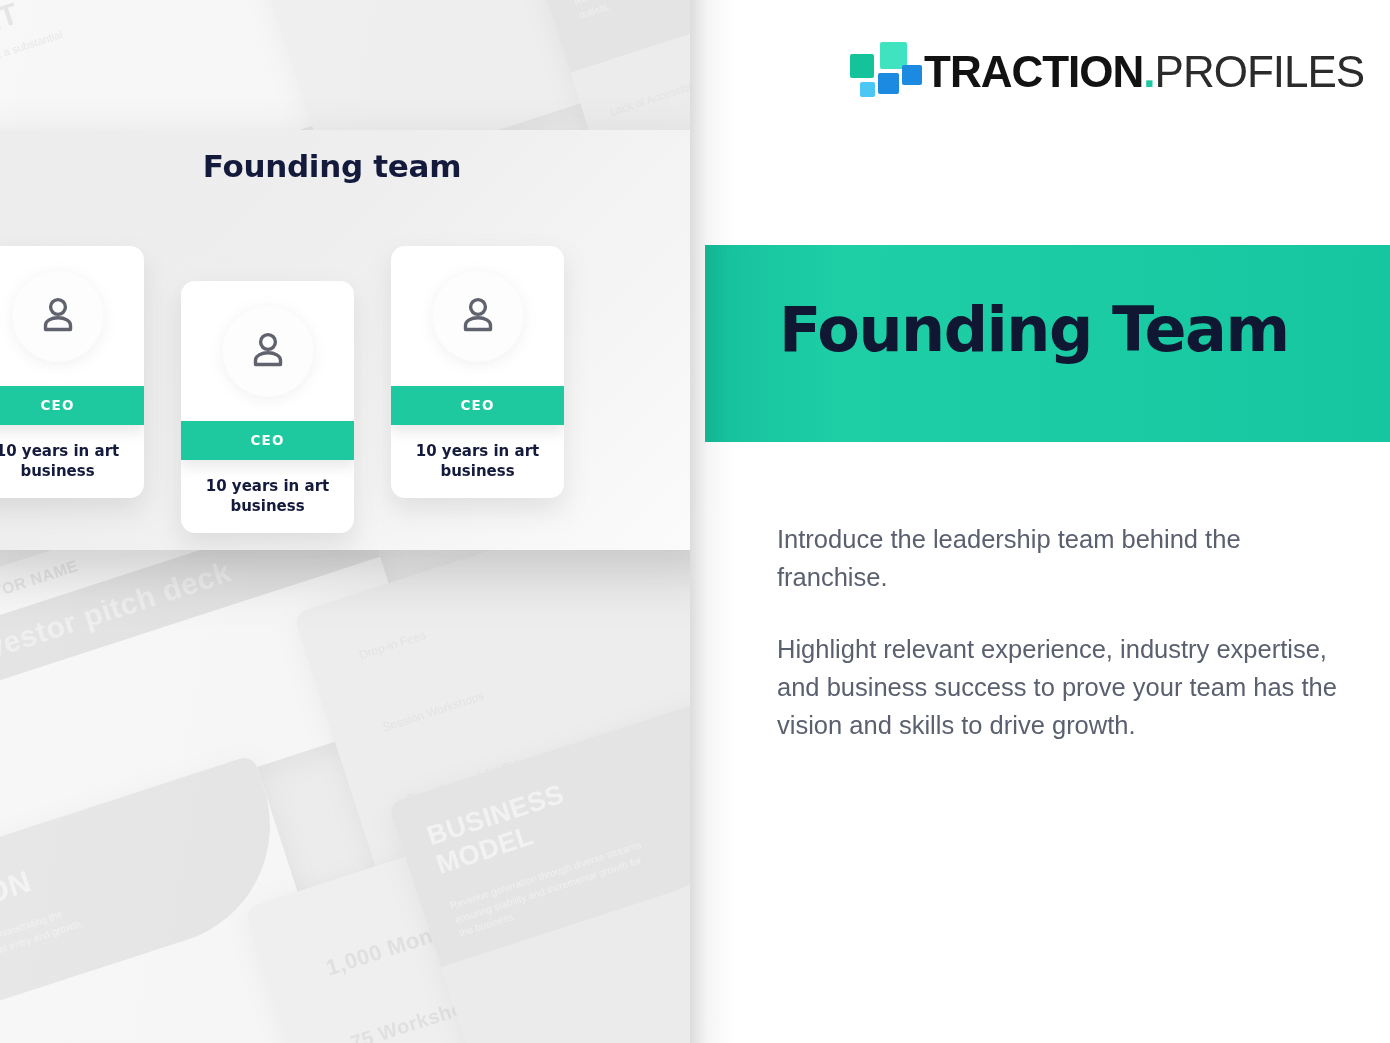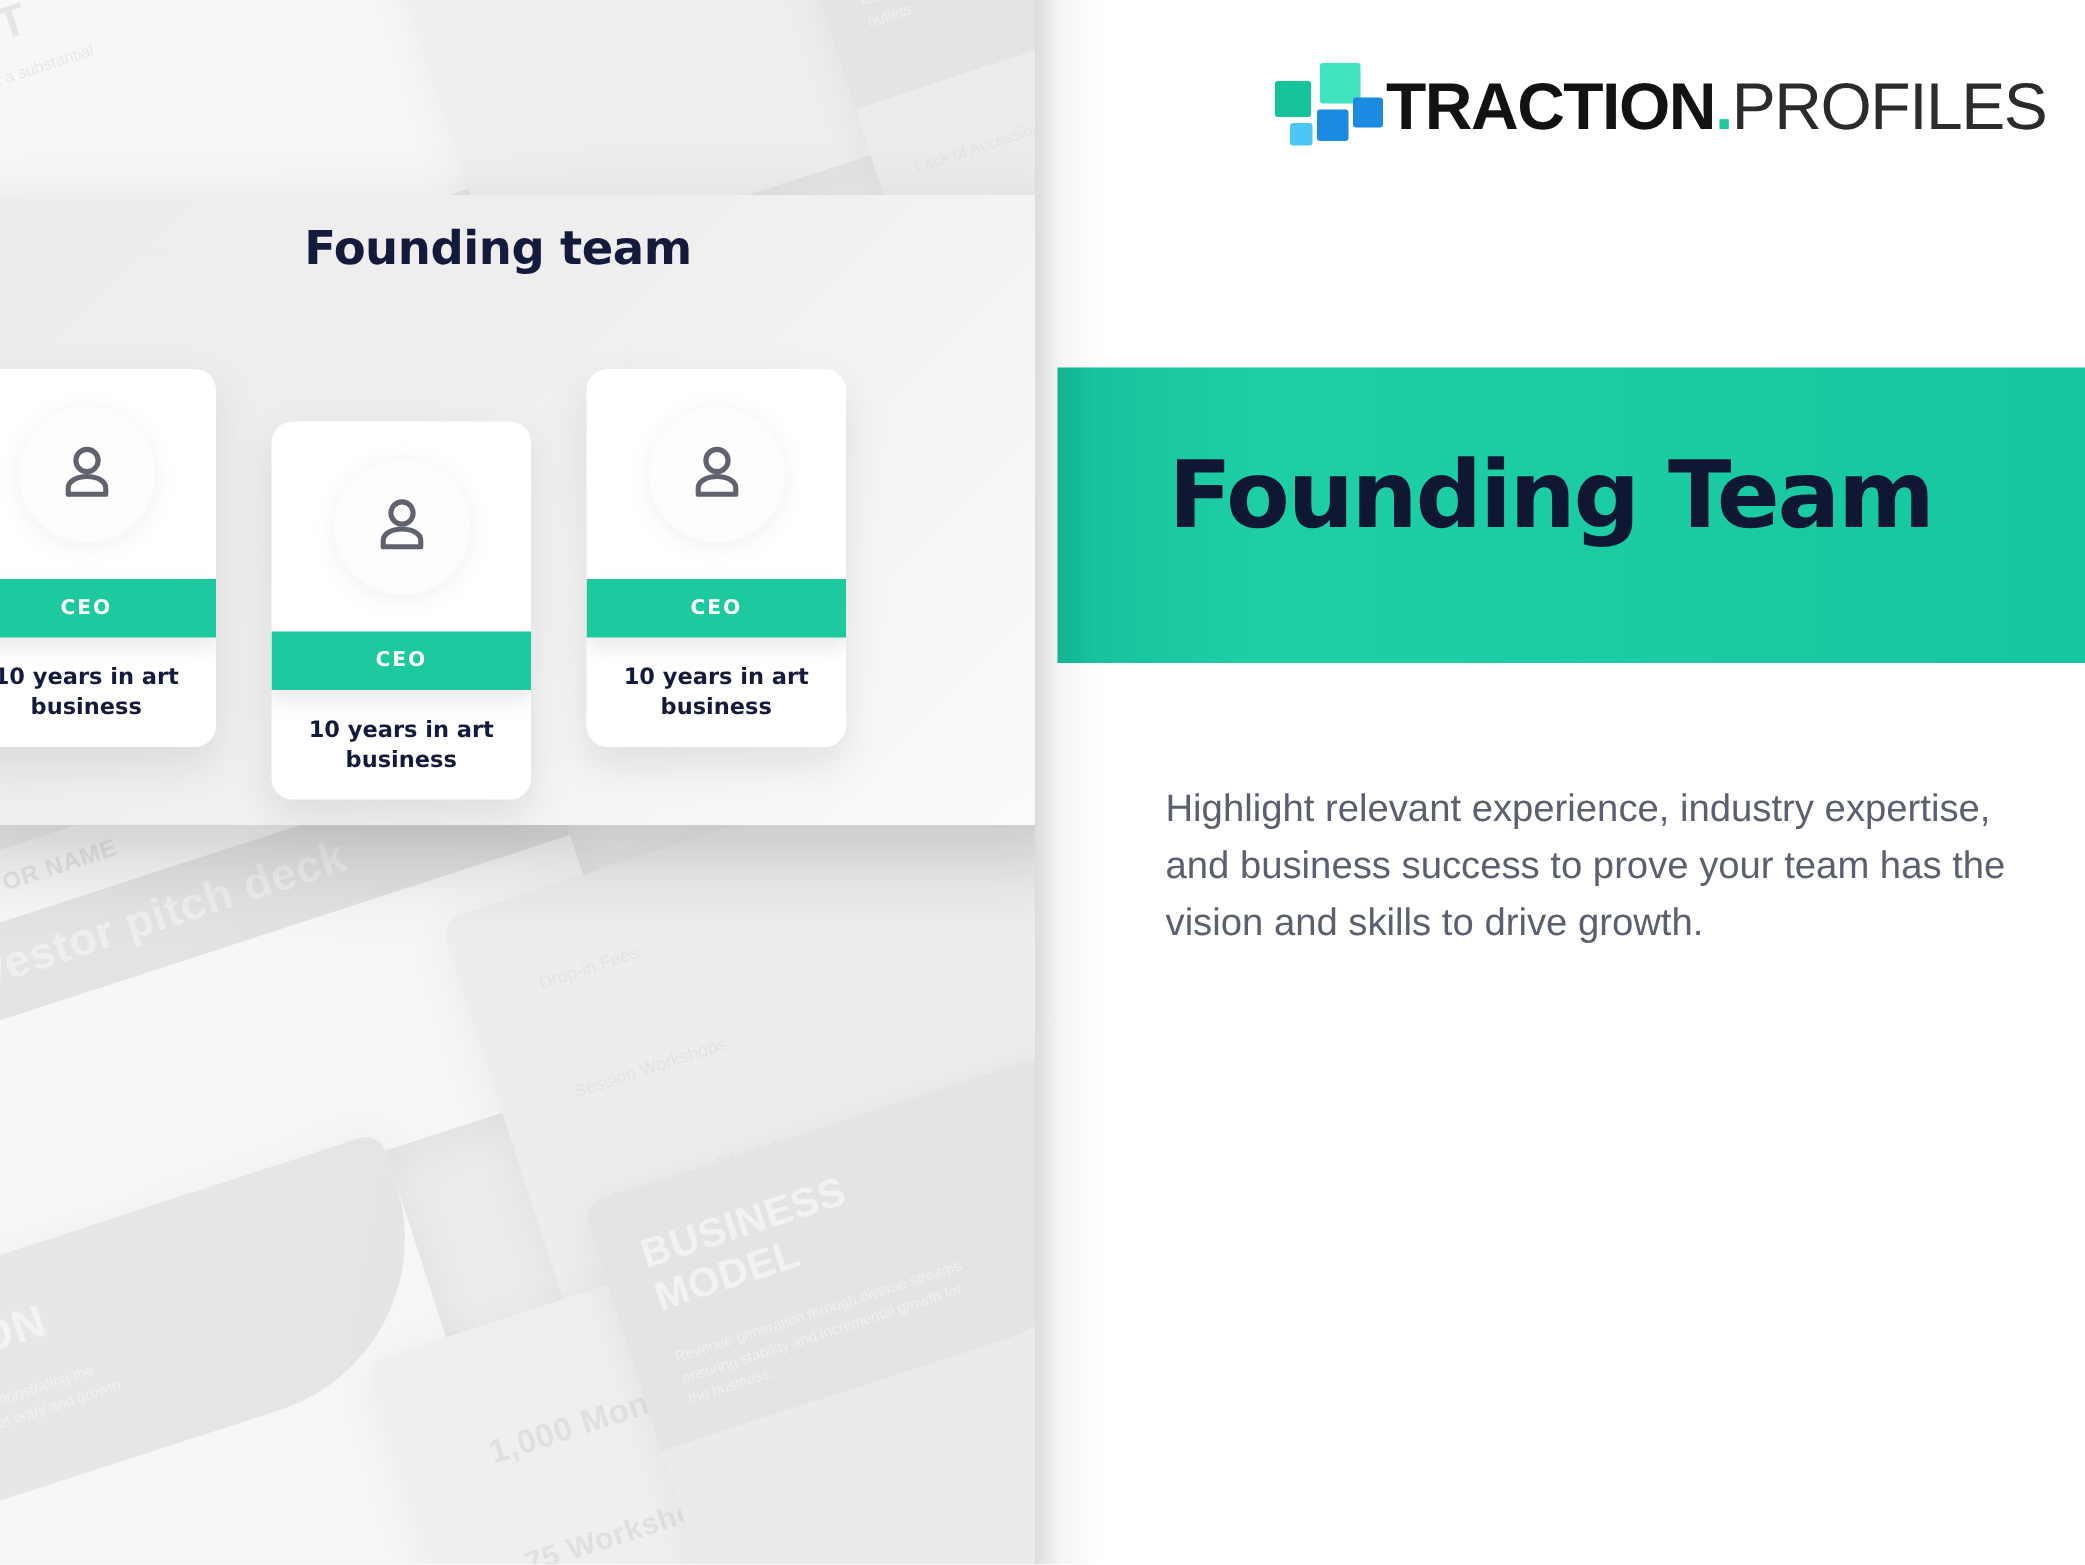--- a/index.html
+++ b/index.html
@@ -184,21 +184,21 @@
     white-space:nowrap;
   }
 
   .body-copy{
     position:absolute; left:777px; top:521px;
     width:565px;
     font-size:25.5px;
     line-height:1.49;
     color:#5b6070;
   }
-  .body-copy p + p{ margin-top:34px;margin-left:48px; }
+  .body-copy p + p{ margin-top:34px; }
 </style>
 </head>
 <body>
 
 <div class="stage">
 
   <div class="deck-bg">
 
     <div class="ghost-slide gs1">
       <div class="gs-txt gs-title" style="left:26px;top:34px;font-size:30px;">MARKET</div>
@@ -308,16 +308,17 @@
     <div class="logo-word">
       <span class="w-bold">TRACTION</span><span class="w-dot">.</span><span class="w-light">PROFILES</span>
     </div>
   </div>
 
   <div class="title-banner">
     <div class="banner-title">Founding Team</div>
   </div>
 
   <div class="body-copy">
+    <p>Introduce the leadership team behind the franchise.</p>
     <p>Highlight relevant experience, industry expertise, and business success to prove your team has the vision and skills to drive growth.</p>
   </div>
 
 </div>
 
 </body></html>

